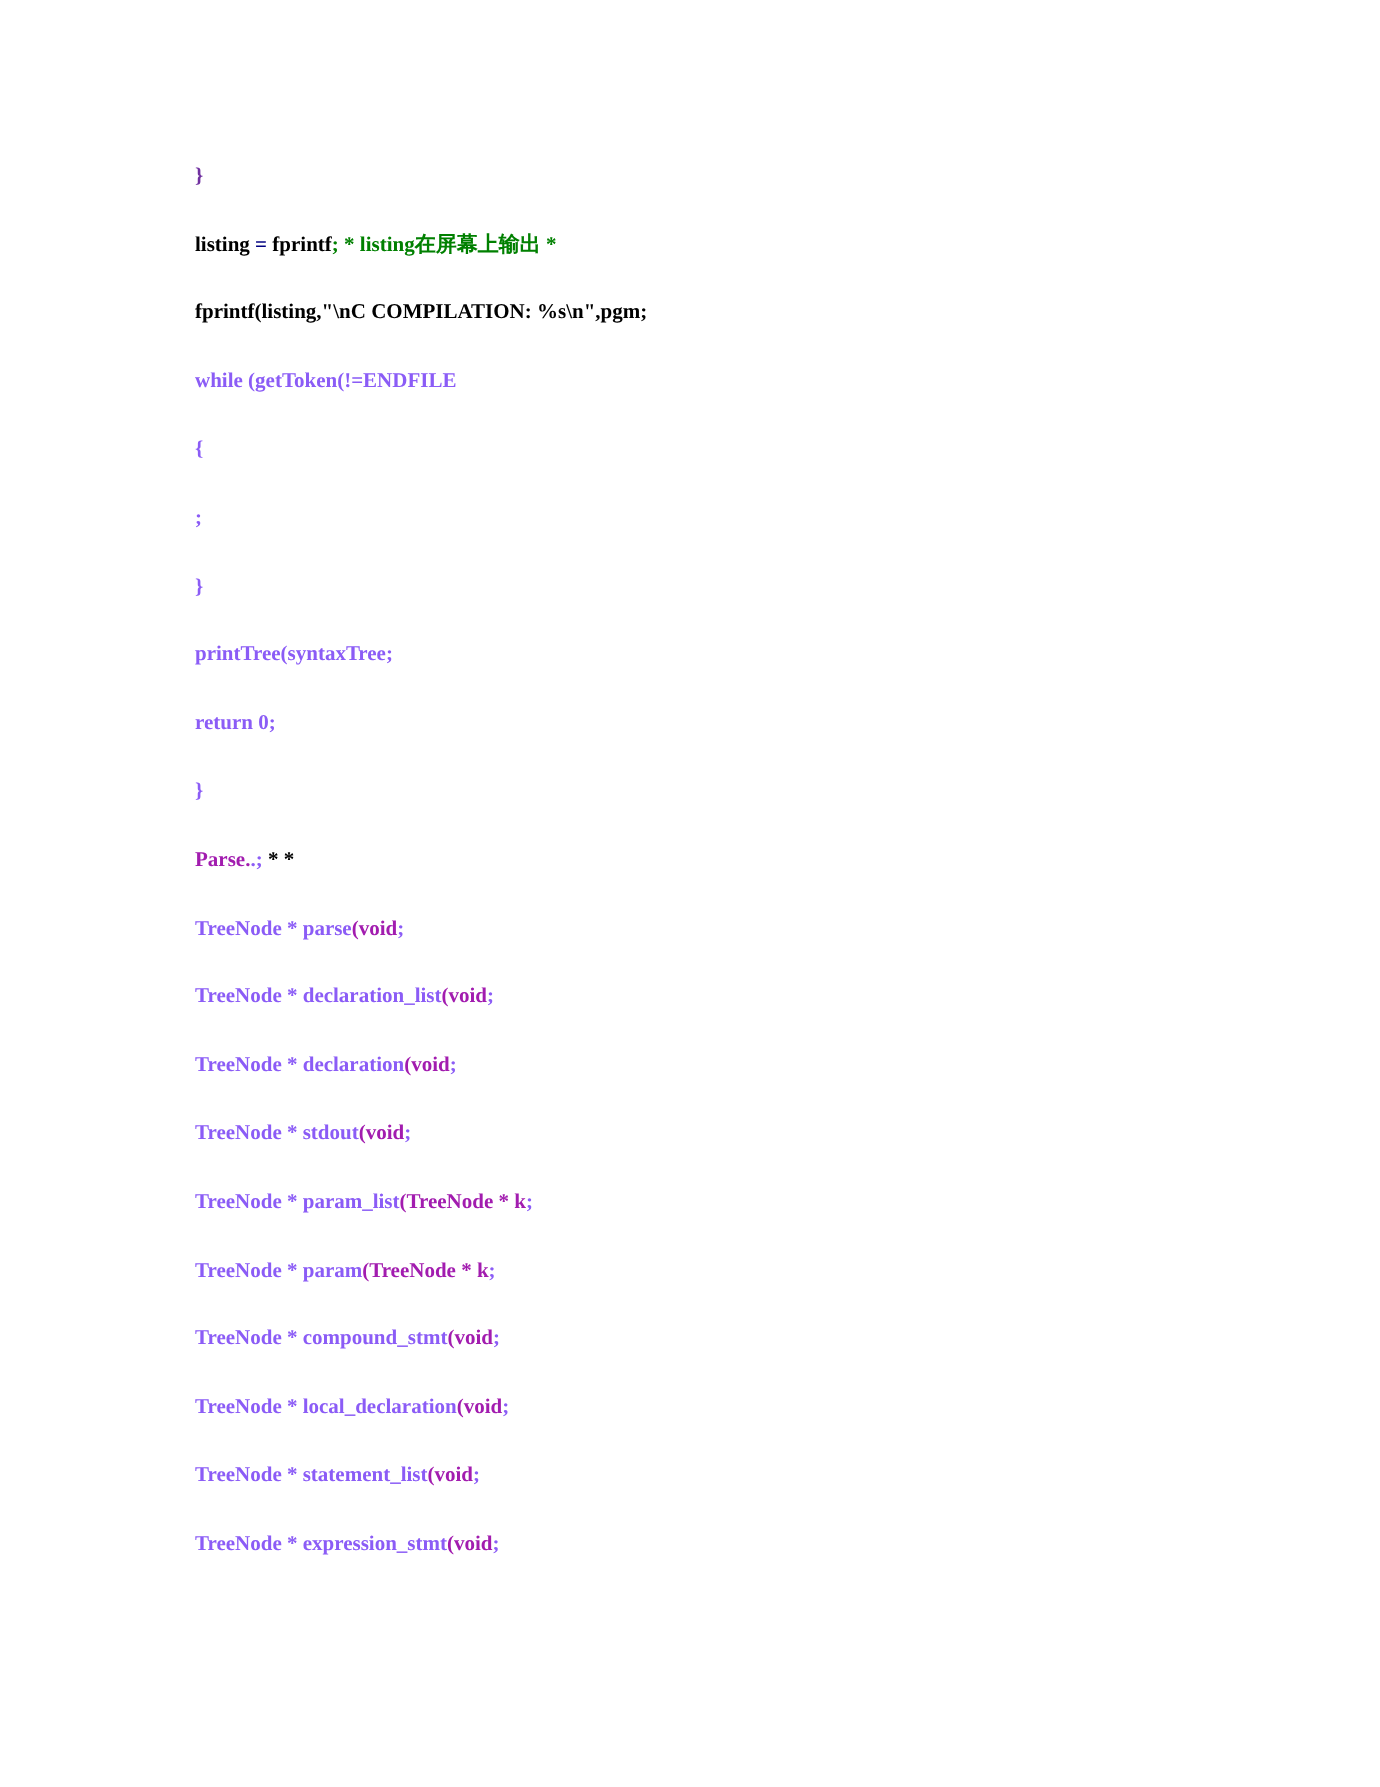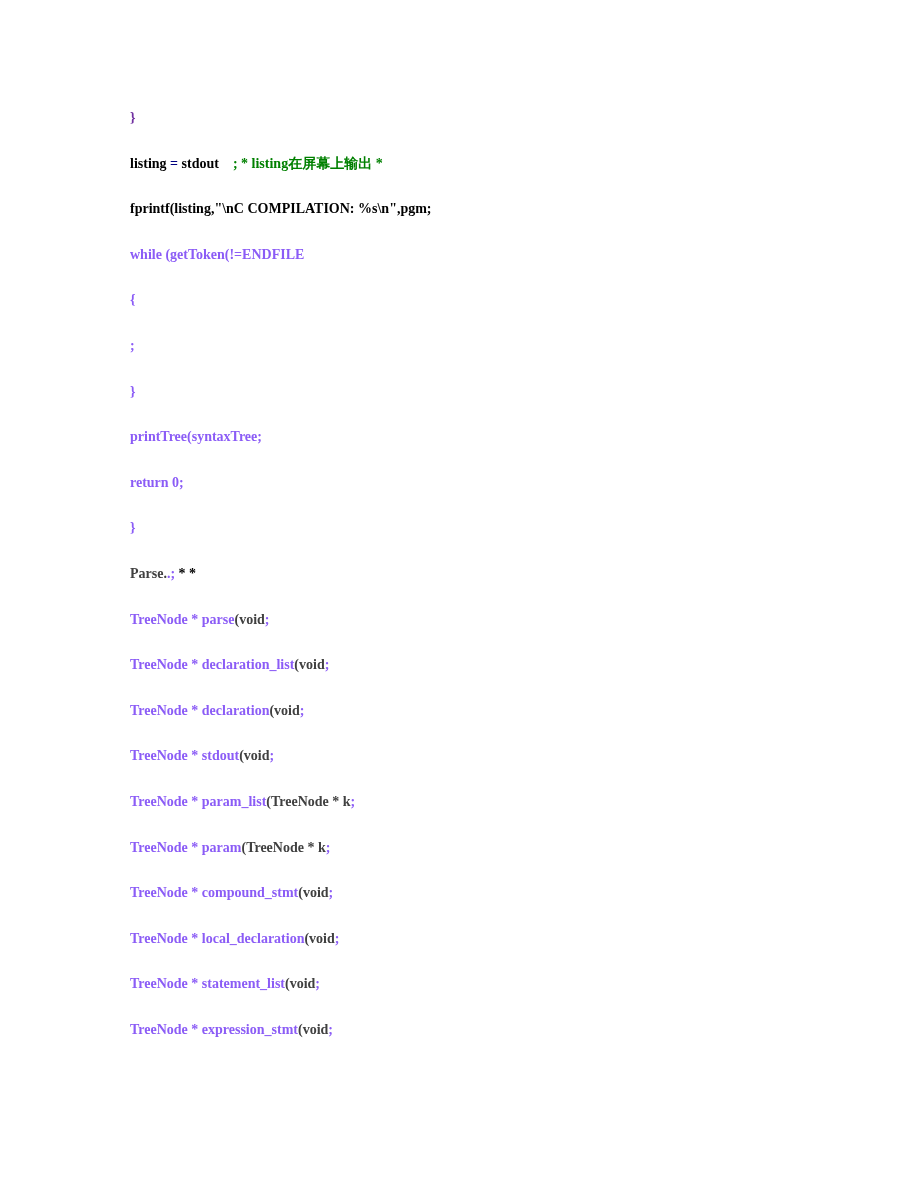--- a/index.html
+++ b/index.html
@@ -13,31 +13,31 @@
     color: #000;
     width: 920px;
     box-sizing: border-box;
   }
   .line {
     margin-bottom: 26px;
     white-space: pre-wrap;
   }
   .purple { color: #7030a0; }
   .gray { color: #000000; }
-  .green { color: #008000; padding-left: 14px; }
+  .green { color: #008000; }
   .navy { color: #000080; }
-  .blue { color: #404040; font-family: Liberation Serif, serif; }
+  .blue { color: #a21caf; font-family: Liberation Serif, serif; }
   .black { color: #8b5cf6; }
 </style>
 </head>
 <body>
 
 <div id="content">
     <div class="line"><span class="purple">}</span></div>
-    <div class="line"><span class="gray">listing </span><span class="navy">= </span><span class="gray">stdout</span><span class="green">; * listing在屏幕上输出 *</span></div>
+    <div class="line"><span class="gray">listing </span><span class="navy">= </span><span class="gray">fprintf</span><span class="green">; * listing在屏幕上输出 *</span></div>
     <div class="line"><span class="gray">fprintf(listing,"\nC COMPILATION: %s\n",pgm;</span></div>
     <div class="line"><span class="black">while (getToken(!=ENDFILE</span></div>
     <div class="line"><span class="black">{</span></div>
     <div class="line"><span class="black">;</span></div>
     <div class="line"><span class="black">}</span></div>
     <div class="line"><span class="black">printTree(syntaxTree;</span></div>
     <div class="line"><span class="black">return 0;</span></div>
     <div class="line"><span class="black">}</span></div>
     <div class="line"><span class="blue">Parse.</span><span class="black">.; </span><span class="gray">* *</span></div>
     <div class="line"><span class="black">TreeNode * parse</span><span class="blue">(void</span><span class="black">;</span></div>

